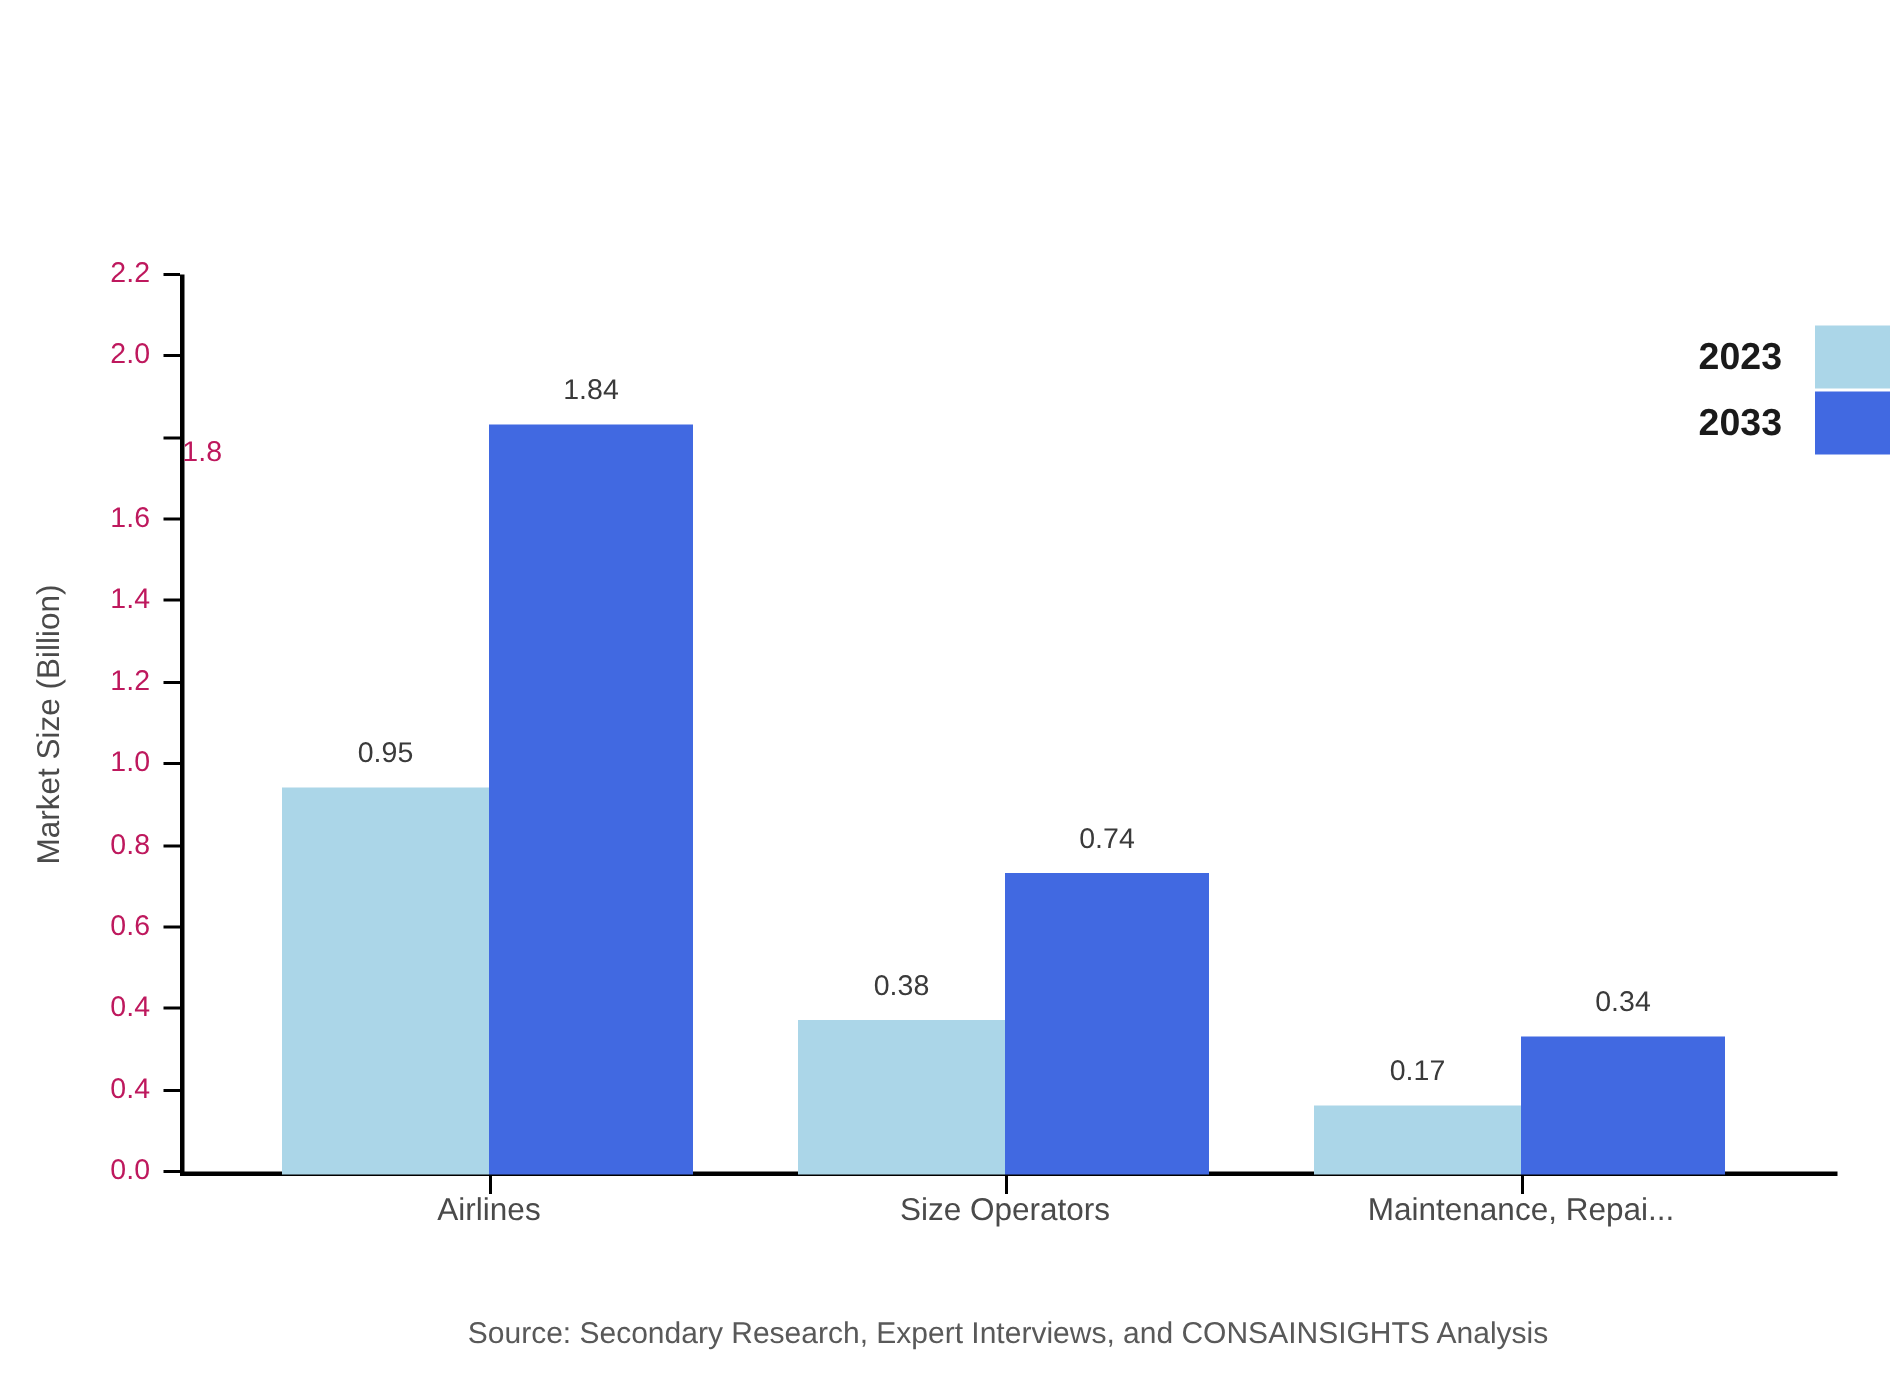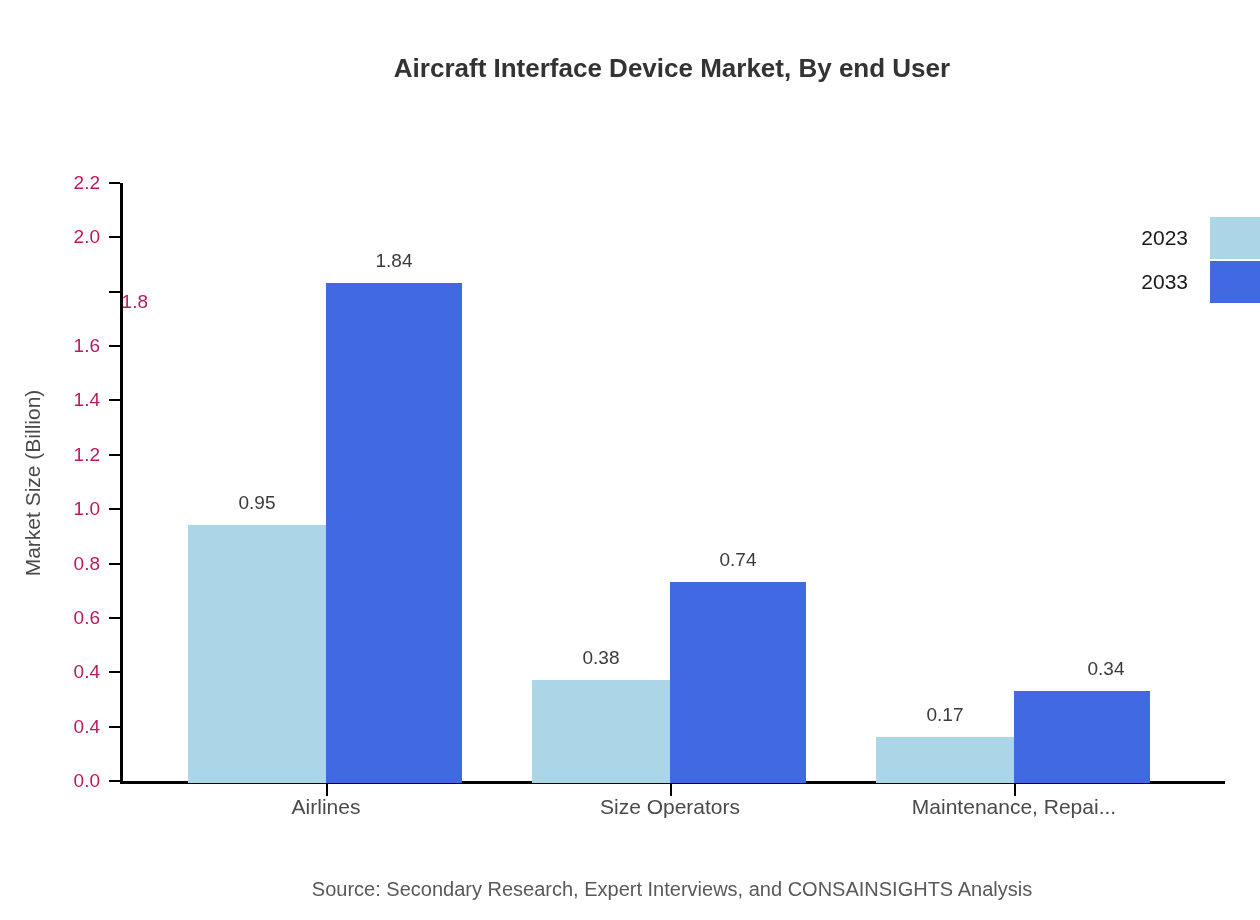--- a/index.html
+++ b/index.html
@@ -124,27 +124,28 @@
     position: absolute;
     left: 1128px;
     top: 216px;
   }
   .legend-row {
     display: flex;
     align-items: center;
     height: 44px;
   }
   .legend-label {
-    font-size: 21px;
+    font-size: 25px;
     color: #1a1a1a;
     width: 82px;
     text-align: right;
     padding-right: 22px;
     box-sizing: border-box;
     white-space: nowrap;
+    font-weight: bold;
   }
   .legend-swatch {
     width: 52px;
     height: 42px;
   }
 
   
   #source-note {
     position: absolute;
     left: 0;
@@ -152,21 +153,21 @@
     width: 1344px;
     text-align: center;
     font-size: 20px;
     color: #595959;
     white-space: nowrap;
   }
 </style>
 </head>
 <body>
 
-<div id="chart-title"><span>Aircraft Interface Device Market, By end User</span><br></div>
+<div id="chart-title"><br></div>
 
 <div id="y-axis-title">Market Size (Billion)</div>
 
 <div id="y-axis-spine"></div>
 <div id="x-axis-spine"></div>
 
 <div id="y-ticks-host">
     <div class="y-tick" style="left: 109px; top: 780px; position: absolute;"></div>
     <div class="y-tick-label" style="position: absolute; left: 0px; width: 100px; top: 781px;">0.0</div>
     <div class="y-tick" style="left: 109px; top: 725.636px; position: absolute;"></div>
@@ -207,21 +208,21 @@
     <div class="bar-label" style="position: absolute; left: 137px; top: 308.773px;">0.95</div>
     <div class="bar" title="Airlines 2033: 1.84" style="position: absolute; left: 206px; width: 136px; height: 500.145px; background: rgb(65, 105, 225);"></div>
     <div class="bar-label" style="position: absolute; left: 274px; top: 66.8545px;">1.84</div>
     <div class="bar" title="Fleet Operators 2023: 0.38" style="position: absolute; left: 412px; width: 138px; height: 103.291px; background: rgb(171, 214, 232);"></div>
     <div class="bar-label" style="position: absolute; left: 481px; top: 463.709px;">0.38</div>
     <div class="bar" title="Fleet Operators 2033: 0.74" style="position: absolute; left: 550px; width: 136px; height: 201.145px; background: rgb(65, 105, 225);"></div>
     <div class="bar-label" style="position: absolute; left: 618px; top: 365.855px;">0.74</div>
     <div class="bar" title="Maintenance, Repai... 2023: 0.17" style="position: absolute; left: 756px; width: 138px; height: 46.2091px; background: rgb(171, 214, 232);"></div>
     <div class="bar-label" style="position: absolute; left: 825px; top: 520.791px;">0.17</div>
     <div class="bar" title="Maintenance, Repai... 2033: 0.34" style="position: absolute; left: 894px; width: 136px; height: 92.4182px; background: rgb(65, 105, 225);"></div>
-    <div class="bar-label" style="position: absolute; left: 962px; top: 474.582px; margin-left: 24px;">0.34</div>
+    <div class="bar-label" style="position: absolute; left: 962px; top: 474.582px;">0.34</div>
   </div>
 
 <div id="legend">
     <div class="legend-row">
       <div class="legend-label">2023</div>
       <div class="legend-swatch" style="background: rgb(171, 214, 232);"></div>
     </div>
     <div class="legend-row">
       <div class="legend-label">2033</div>
       <div class="legend-swatch" style="background: rgb(65, 105, 225);"></div>

